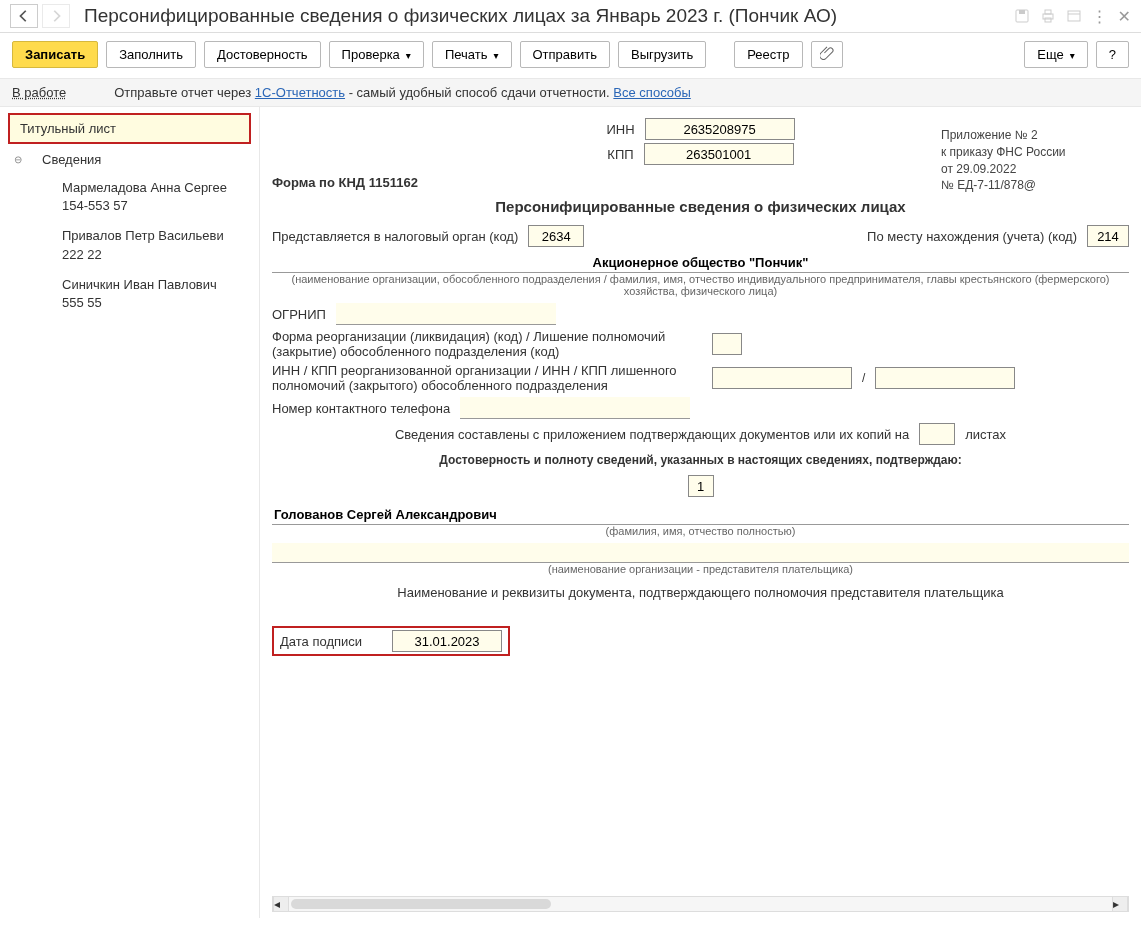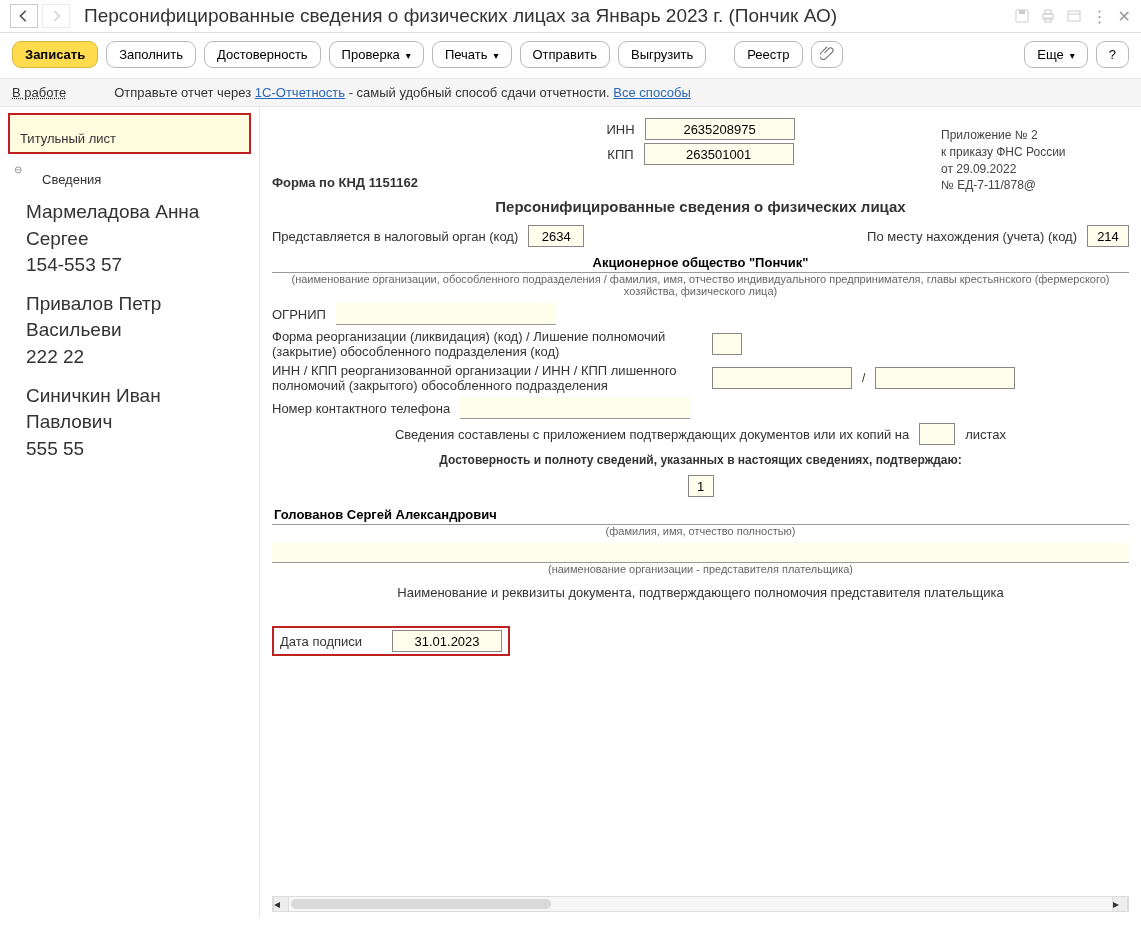--- a/index.html
+++ b/index.html
@@ -39,21 +39,21 @@
     padding: 8px 12px 10px;
     gap: 8px;
     border-bottom: 1px solid #e8e8e8;
   }
   .btn {
     border: 1px solid #b8b8b8;
     background: #fff;
     padding: 5px 12px;
     font-size: 13px;
     cursor: pointer;
-    border-radius: 9px;
+    border-radius: 2px;
   }
   .btn.primary { background: #ffdb4d; border-color: #d6b83e; font-weight: bold;}
   .btn .caret { margin-left:6px; font-size:10px;}
   .btn-group { display:flex; gap:8px; }
   
   .infobar {
     display:flex; align-items:center;
     padding: 6px 12px;
     background: #f5f5f5;
     font-size: 13px;
@@ -70,37 +70,37 @@
     height: 812px;
     border-top: 1px solid #e8e8e8;
   }
   .sidebar {
     width: 260px;
     border-right: 1px solid #e8e8e8;
     padding: 4px 0;
     background:#fff;
   }
   .tree-item {
-    padding: 16px 10px 6px 30px;
+    padding: 6px 10px 6px 30px;
     font-size: 13px;
     cursor: pointer;
     position:relative;
   }
   .tree-item.level0 { padding-left: 42px;}
   .tree-item.sel {
     background: #fffce0;
     border: 2px solid #c02020;
     margin: 2px 8px;
     padding-left: 10px;
   }
   .tree-item .expander {
     position:absolute; left:14px; top:8px;
     width:12px; height:12px; font-size:10px; color:#888;
   }
-  .tree-sub { padding: 6px 10px 6px 26px; font-size: 19px; cursor:pointer; line-height:1.4;}
+  .tree-sub { padding: 6px 10px 6px 62px; font-size: 13px; cursor:pointer; line-height:1.4;}
   
   .form-area {
     flex:1;
     padding: 8px 12px 6px;
     overflow: hidden;
     display:flex; flex-direction:column;
   }
   .form-doc {
     flex:1;
     position:relative;

